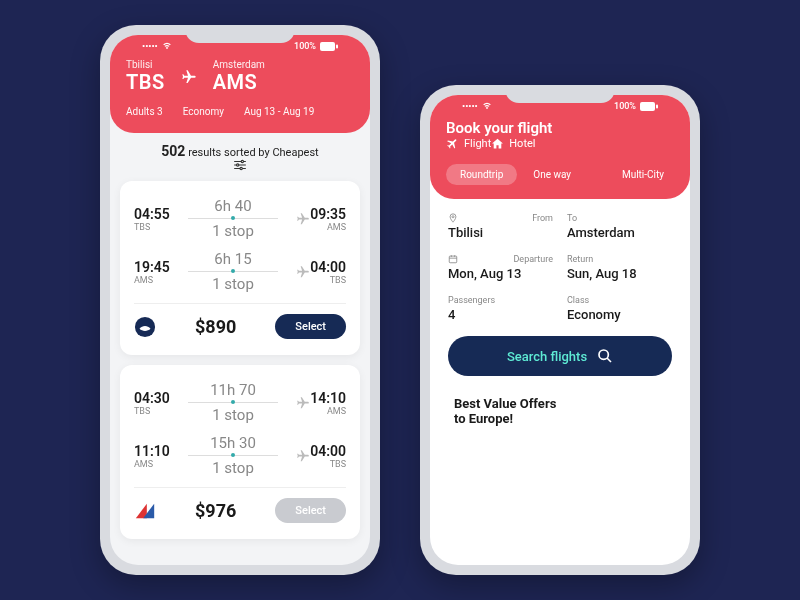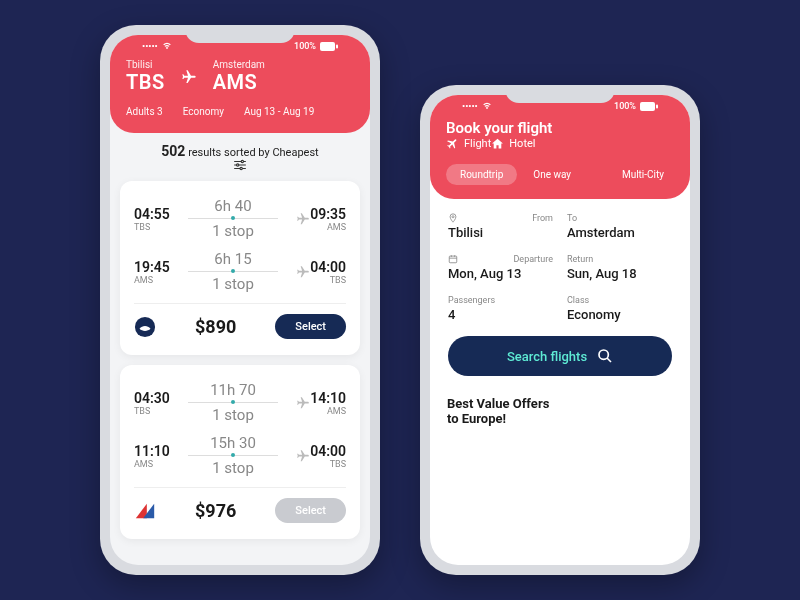--- a/index.html
+++ b/index.html
@@ -39,21 +39,21 @@
   .tabs-top .tab { display: flex; align-items: center; gap: 5px; }
   .trip-tabs { display: flex; gap: 6px; margin-top: 14px; align-items: center; font-size: 10px; }
   .pill { background: rgba(255,255,255,.25); padding: 5px 14px; border-radius: 14px; }
   .trip-tabs .t { padding: 5px 10px; }
   .form { padding: 14px 18px 8px; }
   .form-row { display: flex; gap: 14px; margin-bottom: 14px; }
   .field { flex: 1; }
   .field-label { font-size: 9px; color: #888; display: flex; align-items: center; gap: 4px; justify-content: space-between; }
   .field-value { font-size: 13px; color: #1a1a1a; margin-top: 2px; font-weight: 500; }
   .search-btn { background: #162a55; color: #5eead4; border: none; border-radius: 22px; width: 100%; padding: 12px; font-size: 13px; font-weight: 500; display: flex; align-items: center; justify-content: center; gap: 10px; margin-top: 4px; }
-  .promo { font-size: 13px; font-weight: 700; color: #1a1a1a; padding: 12px 17px 4px; }
+  .promo { font-size: 13px; font-weight: 700; color: #1a1a1a; padding: 12px 24px 4px; }
   .icon-sm { width: 10px; height: 10px; }
   .phone1 .phone-inner { height: 530px; background: #f3f4f6; }
   .phone2 .phone-inner { height: 470px; }
   .phone2 { margin-top: 60px; }
 </style>
 </head>
 <body>
 
 <div class="phone phone1">
   <div class="notch"></div>

